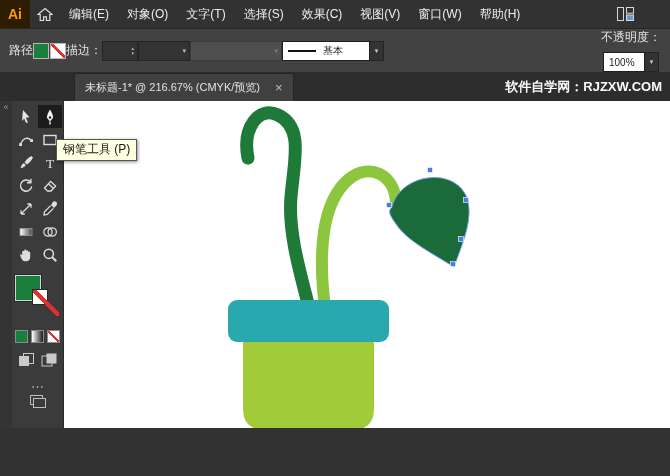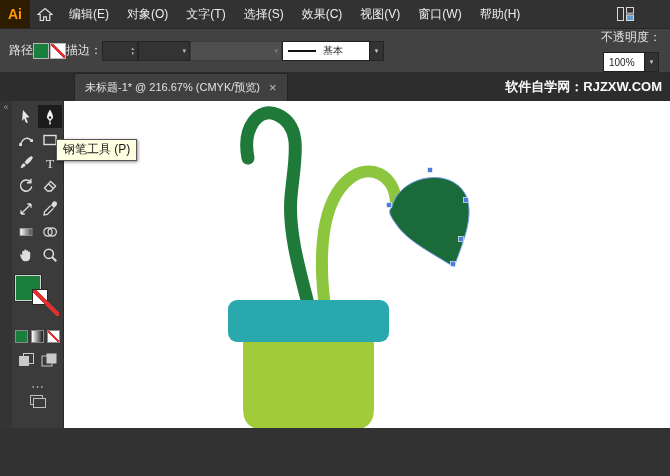--- a/index.html
+++ b/index.html
@@ -34,21 +34,21 @@
   .white-box { height:20px; background:#ffffff; border:1px solid #1f1f1f; display:flex;
                align-items:center; color:#1d1d1d; font-size:10px; padding:0 5px; }
   .brush-line { width:28px; height:2px; background:#111111; margin-right:7px; }
   .chev-strip { width:14px; height:20px; background:#333333; border:1px solid #252525; border-left:none;
                 color:#c9c9c9; font-size:7px; display:flex; align-items:center; justify-content:center; }
   .opacity-group { margin-left:auto; display:flex; align-items:center; gap:6px;flex-direction:column; }
 
   
   .tabbar { flex:0 0 28px; background:#2d2d2d; display:flex; align-items:stretch; padding-left:74px; }
   .tab { background:#404040; border:1px solid #242424; border-bottom:none; display:flex;
-         align-items:center; gap:9px; padding:0 10px; font-size:11px; color:#e2e2e2; white-space:nowrap; }
+         align-items:center; gap:15px; padding:0 10px; font-size:11px; color:#e2e2e2; white-space:nowrap; }
   .tab-close { color:#bdbdbd; font-size:13px; line-height:1; }
   .watermark { margin-left:auto; margin-right:8px; align-self:center; font-size:13px;
                font-weight:bold; color:#fafafa; white-space:nowrap; }
 
   
   .body { flex:1 1 auto; min-height:0; display:flex; position:relative; }
 
   
   .toolbar { flex:0 0 64px; background:#3b3b3b; border-right:1px solid #2a2a2a; display:flex; }
   .tb-strip { width:12px; background:#343434; color:#9a9a9a; font-size:9px; text-align:center;

